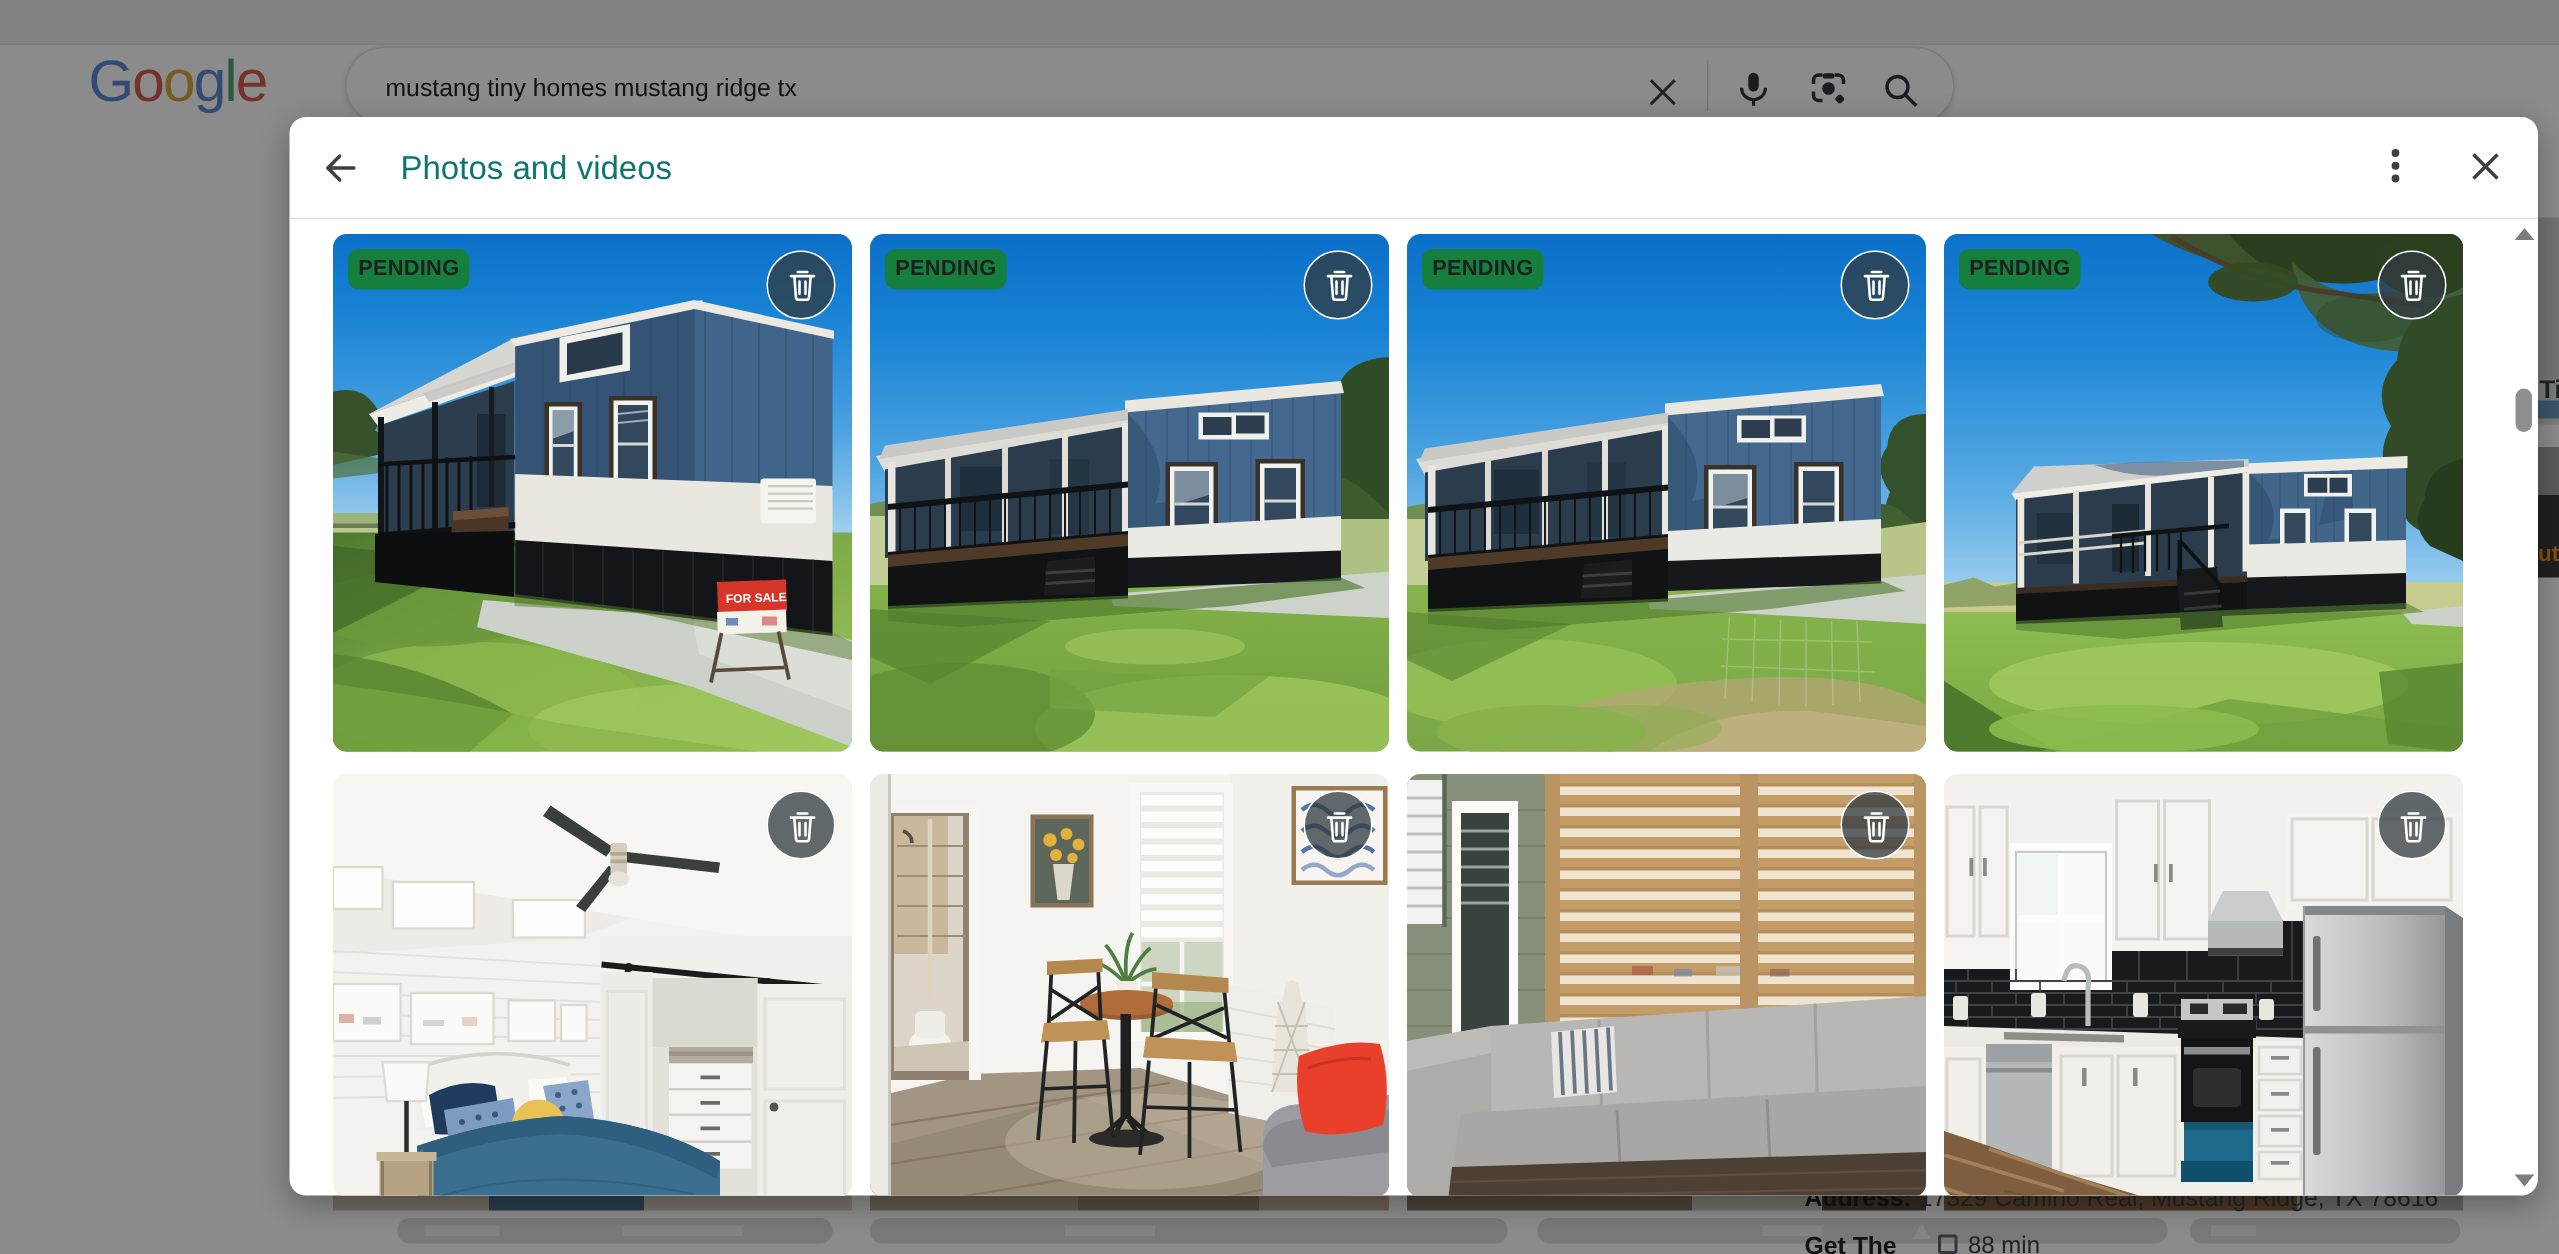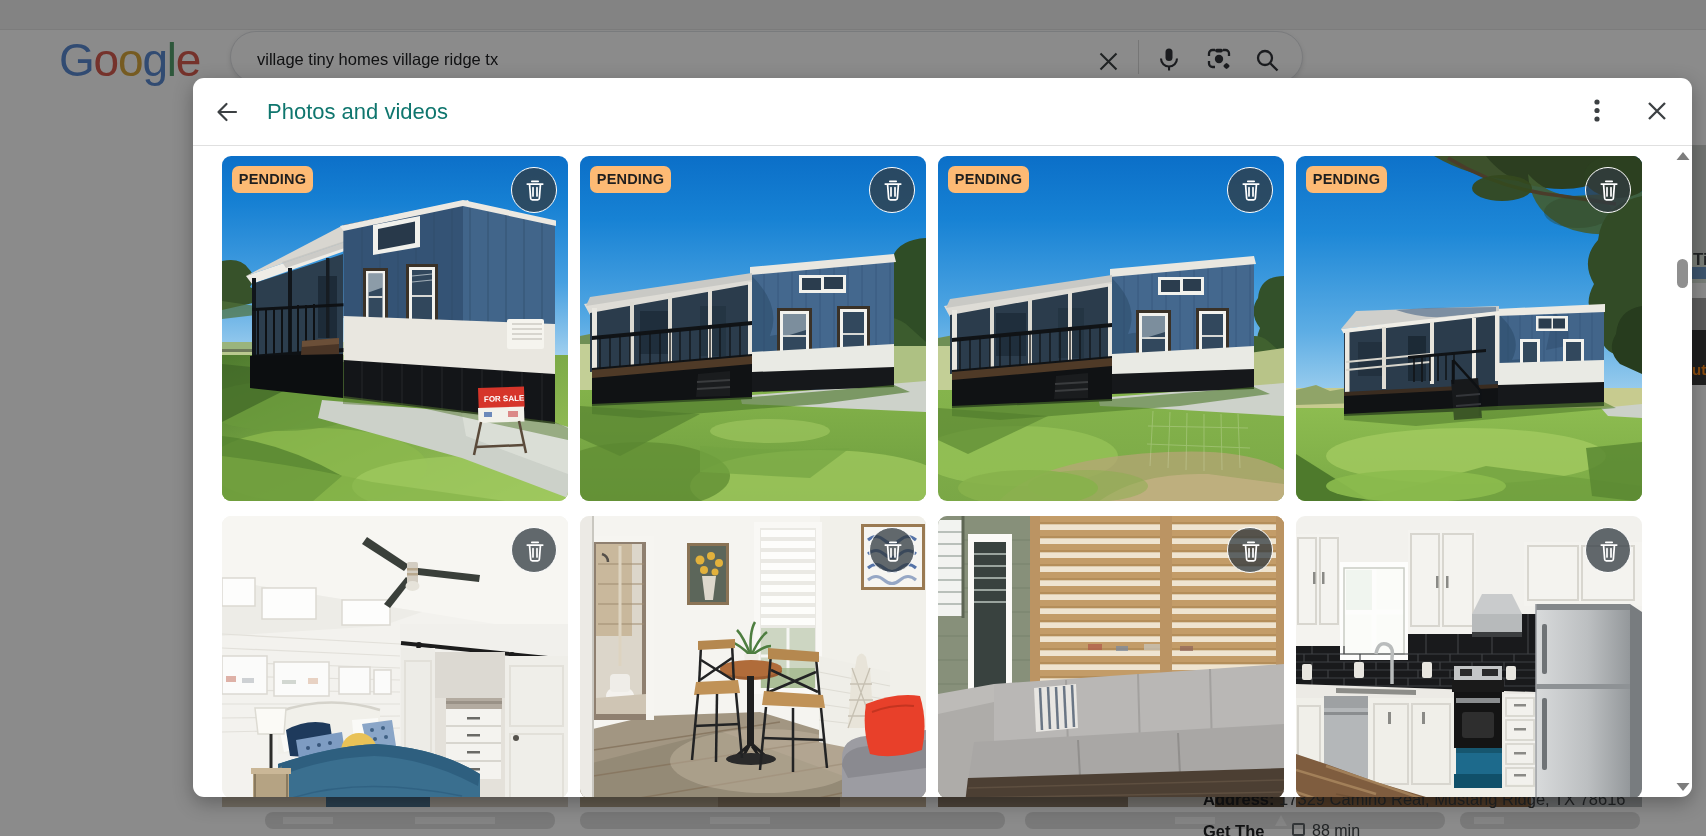--- a/index.html
+++ b/index.html
@@ -5,42 +5,42 @@
   * { margin:0; padding:0; box-sizing:border-box; }
   html,body { width:1706px; height:836px; overflow:hidden; background:#fff;
     font-family:"Liberation Sans", sans-serif; }
   #stage { position:relative; width:1706px; height:836px; overflow:hidden; }
   .abs { position:absolute; }
   .photo { position:absolute; width:346px; border-radius:9px; overflow:hidden; }
   .r1 { top:77.5px; height:345.5px; }
   .r2 { top:438px; height:282px; }
   .c1 { left:29px; } .c2 { left:387px; } .c3 { left:745px; } .c4 { left:1103px; }
   .photo svg { position:absolute; left:0; top:0; }
-  .pending { position:absolute; left:10px; top:10px; width:81px; height:27px; background:#fdba74;
+  .pending { position:absolute; left:10px; top:10px; width:81px; height:27px; background:#15803d;
     border-radius:7px; font-size:14.5px; font-weight:bold; color:#1f1f1f; letter-spacing:0.2px;
     text-align:center; line-height:27px; }
   .trash { position:absolute; right:11px; top:11px; width:46px; height:46px; border-radius:50%;
     background:rgba(50,59,66,0.76); border:1.8px solid #fff; }
   .trash svg { position:absolute; left:12.5px; top:11.5px; }
 </style>
 </head>
 <body>
 <div id="stage">
 
   <div id="page" class="abs" style="left:0;top:0;width:1706px;height:836px;background:#fff;">
 
     <div class="abs" style="left:0;top:0;width:1706px;height:30px;background:#f1f1f1;border-bottom:1px solid #e3e3e3;"></div>
 
-    <div class="abs" style="left:59px;top:33px;font-size:46px;font-weight:500;letter-spacing:-1.2px;">
+    <div class="abs" style="left:59px;top:33px;font-size:39px;font-weight:500;letter-spacing:-1.2px;">
       <span style="color:#5b8ad2;">G</span><span style="color:#d65c50;">o</span><span style="color:#d8a83e;">o</span><span style="color:#5b8ad2;">g</span><span style="color:#55a06c;">l</span><span style="color:#d65c50;">e</span>
     </div>
 
     <div class="abs" style="left:230px;top:31px;width:1073px;height:52px;border-radius:26px;background:#fff;border:1px solid #dfe1e5;box-shadow:0 2px 5px rgba(0,0,0,0.12);"></div>
 
-    <div class="abs" style="left:257px;top:50px;font-size:16.5px;color:#202124;">village tiny homes village ridge tx</div>
+    <div class="abs" style="left:257px;top:50px;font-size:16.5px;color:#202124;">mustang tiny homes mustang ridge tx</div>
 
     <svg class="abs" style="left:1099px;top:52px;" width="19" height="19" viewBox="0 0 19 19">
         <path d="M1.5 1.5 L17.5 17.5 M17.5 1.5 L1.5 17.5" stroke="#3c4043" stroke-width="2.1" fill="none"></path>
       </svg>
 
     <div class="abs" style="left:1138px;top:40px;width:1px;height:34px;background:#d8d8d8;"></div>
 
     <svg class="abs" style="left:1158px;top:48px;" width="22" height="24" viewBox="0 0 22 24">
       <rect x="7.5" y="0.5" width="7" height="12.5" rx="3.5" fill="#32353a"></rect>
       <path d="M3 10.5 a8 8 0 0 0 16 0" stroke="#32353a" stroke-width="2.1" fill="none"></path>

